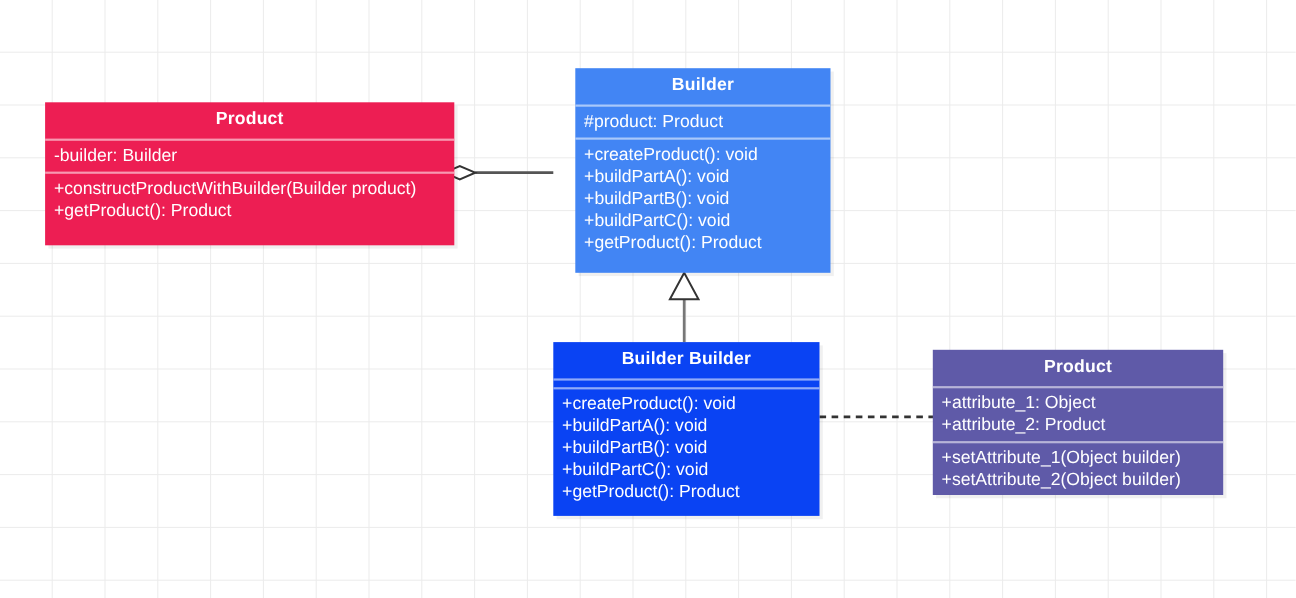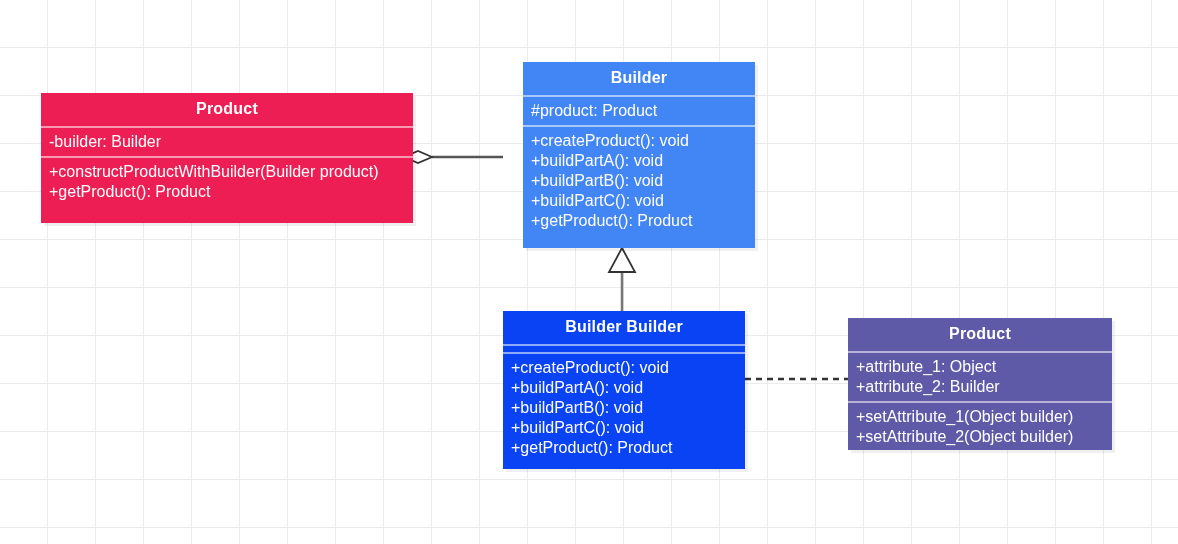--- a/index.html
+++ b/index.html
@@ -153,21 +153,21 @@
       <div class="row">+buildPartC(): void</div>
       <div class="row">+getProduct(): Product</div>
     </div>
   </div>
 
   <div class="umlbox" id="box-product" style="background: rgb(95, 90, 168);">
     <div class="cls-title">Product</div>
     <div class="divider"></div>
     <div class="compartment">
       <div class="row">+attribute_1: Object</div>
-      <div class="row">+attribute_2: Builder</div>
+      <div class="row">+attribute_2: Product</div>
     </div>
     <div class="divider"></div>
     <div class="compartment">
       <div class="row">+setAttribute_1(Object builder)</div>
       <div class="row">+setAttribute_2(Object builder)</div>
     </div>
   </div>
 
 </div>
 

